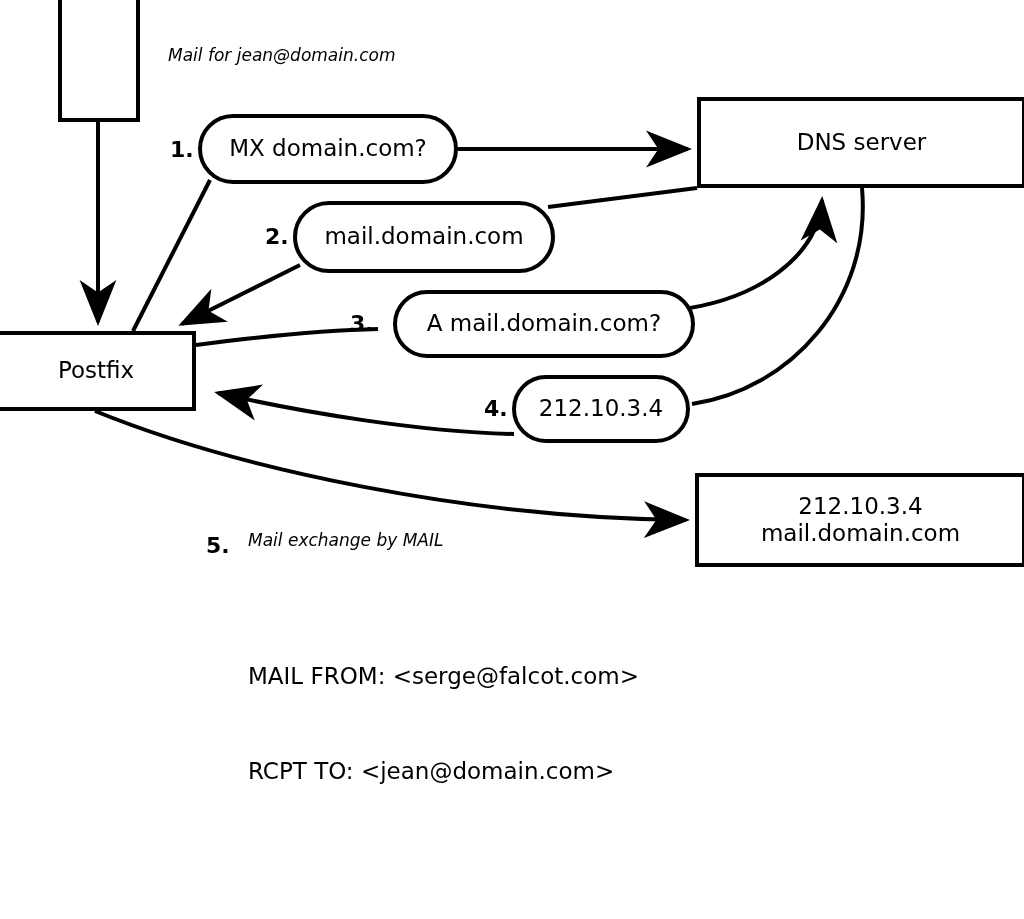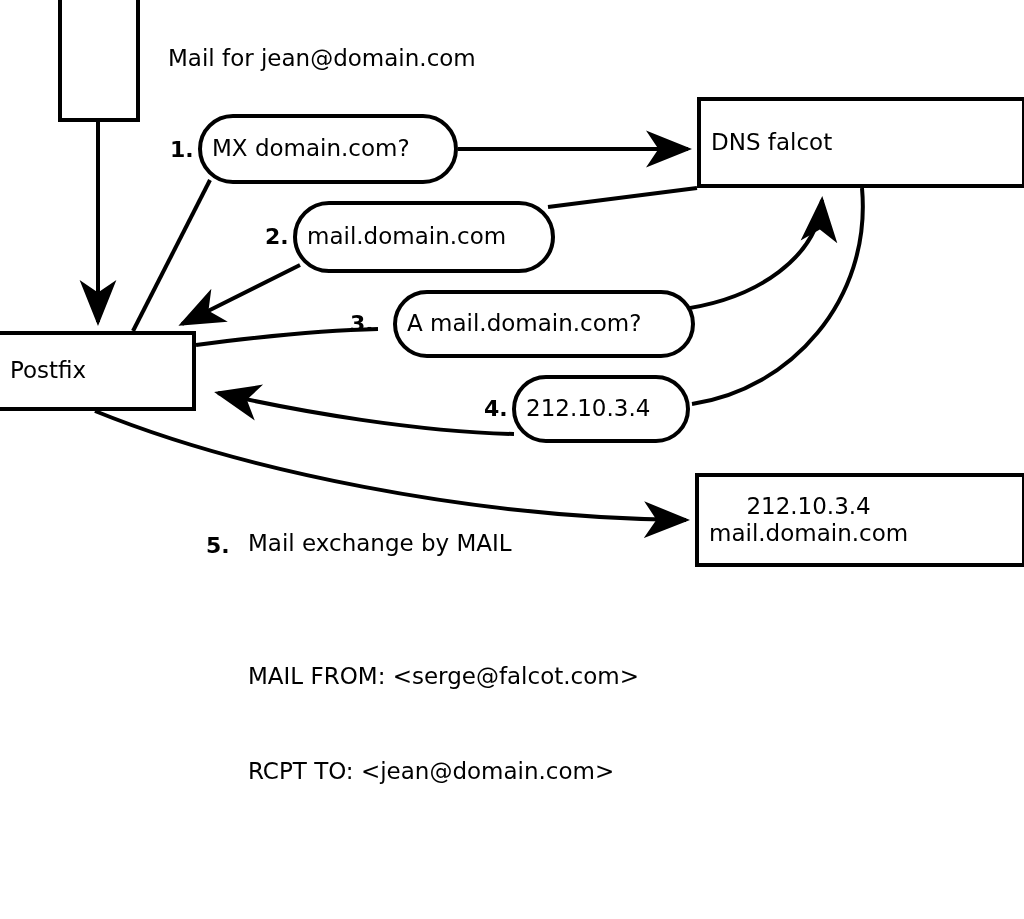--- a/index.html
+++ b/index.html
@@ -26,37 +26,39 @@
     width: 1024px;
     height: 919px;
   }
   .node {
     position: absolute;
     box-sizing: border-box;
     background: #ffffff;
     border: 4px solid #000000;
     display: flex;
     align-items: center;
+    justify-content: center;
     text-align: center;
     z-index: 3;
   }
   .rect { border-radius: 0; }
   .pill { border-radius: 999px; }
   .node .node-label {
     font-size: 23px;
     line-height: 1.18;
     white-space: pre-line;
     padding: 0 10px;
   }
   .free-text {
     position: absolute;
     z-index: 4;
     white-space: pre;
-    font-size: 23px;
+    font-size: 17px;
     line-height: 1.0;
+    font-style: italic;
   }
   .step-num {
     position: absolute;
     z-index: 5;
     font-size: 22px;
     font-weight: bold;
     white-space: pre;
   }
   .transcript {
     position: absolute;
@@ -103,21 +105,21 @@
     <span class="node-label"></span>
   </div>
 
   <div class="free-text" style="left:168px; top:47px;">Mail for jean@domain.com</div>
 
   <div class="node rect" style="left:-4px; top:331px; width:200px; height:80px;">
     <span class="node-label">Postfix</span>
   </div>
 
   <div class="node rect" style="left:697px; top:97px; width:329px; height:91px;">
-    <span class="node-label">DNS falcot</span>
+    <span class="node-label">DNS server</span>
   </div>
 
   <div class="node rect" style="left:695px; top:473px; width:331px; height:94px;">
     <span class="node-label">212.10.3.4
 mail.domain.com</span>
   </div>
 
   <div class="step-num" style="left:170px; top:137px;">1.</div>
   <div class="node pill" style="left:198px; top:114px; width:260px; height:70px;">
     <span class="node-label">MX domain.com?</span>

